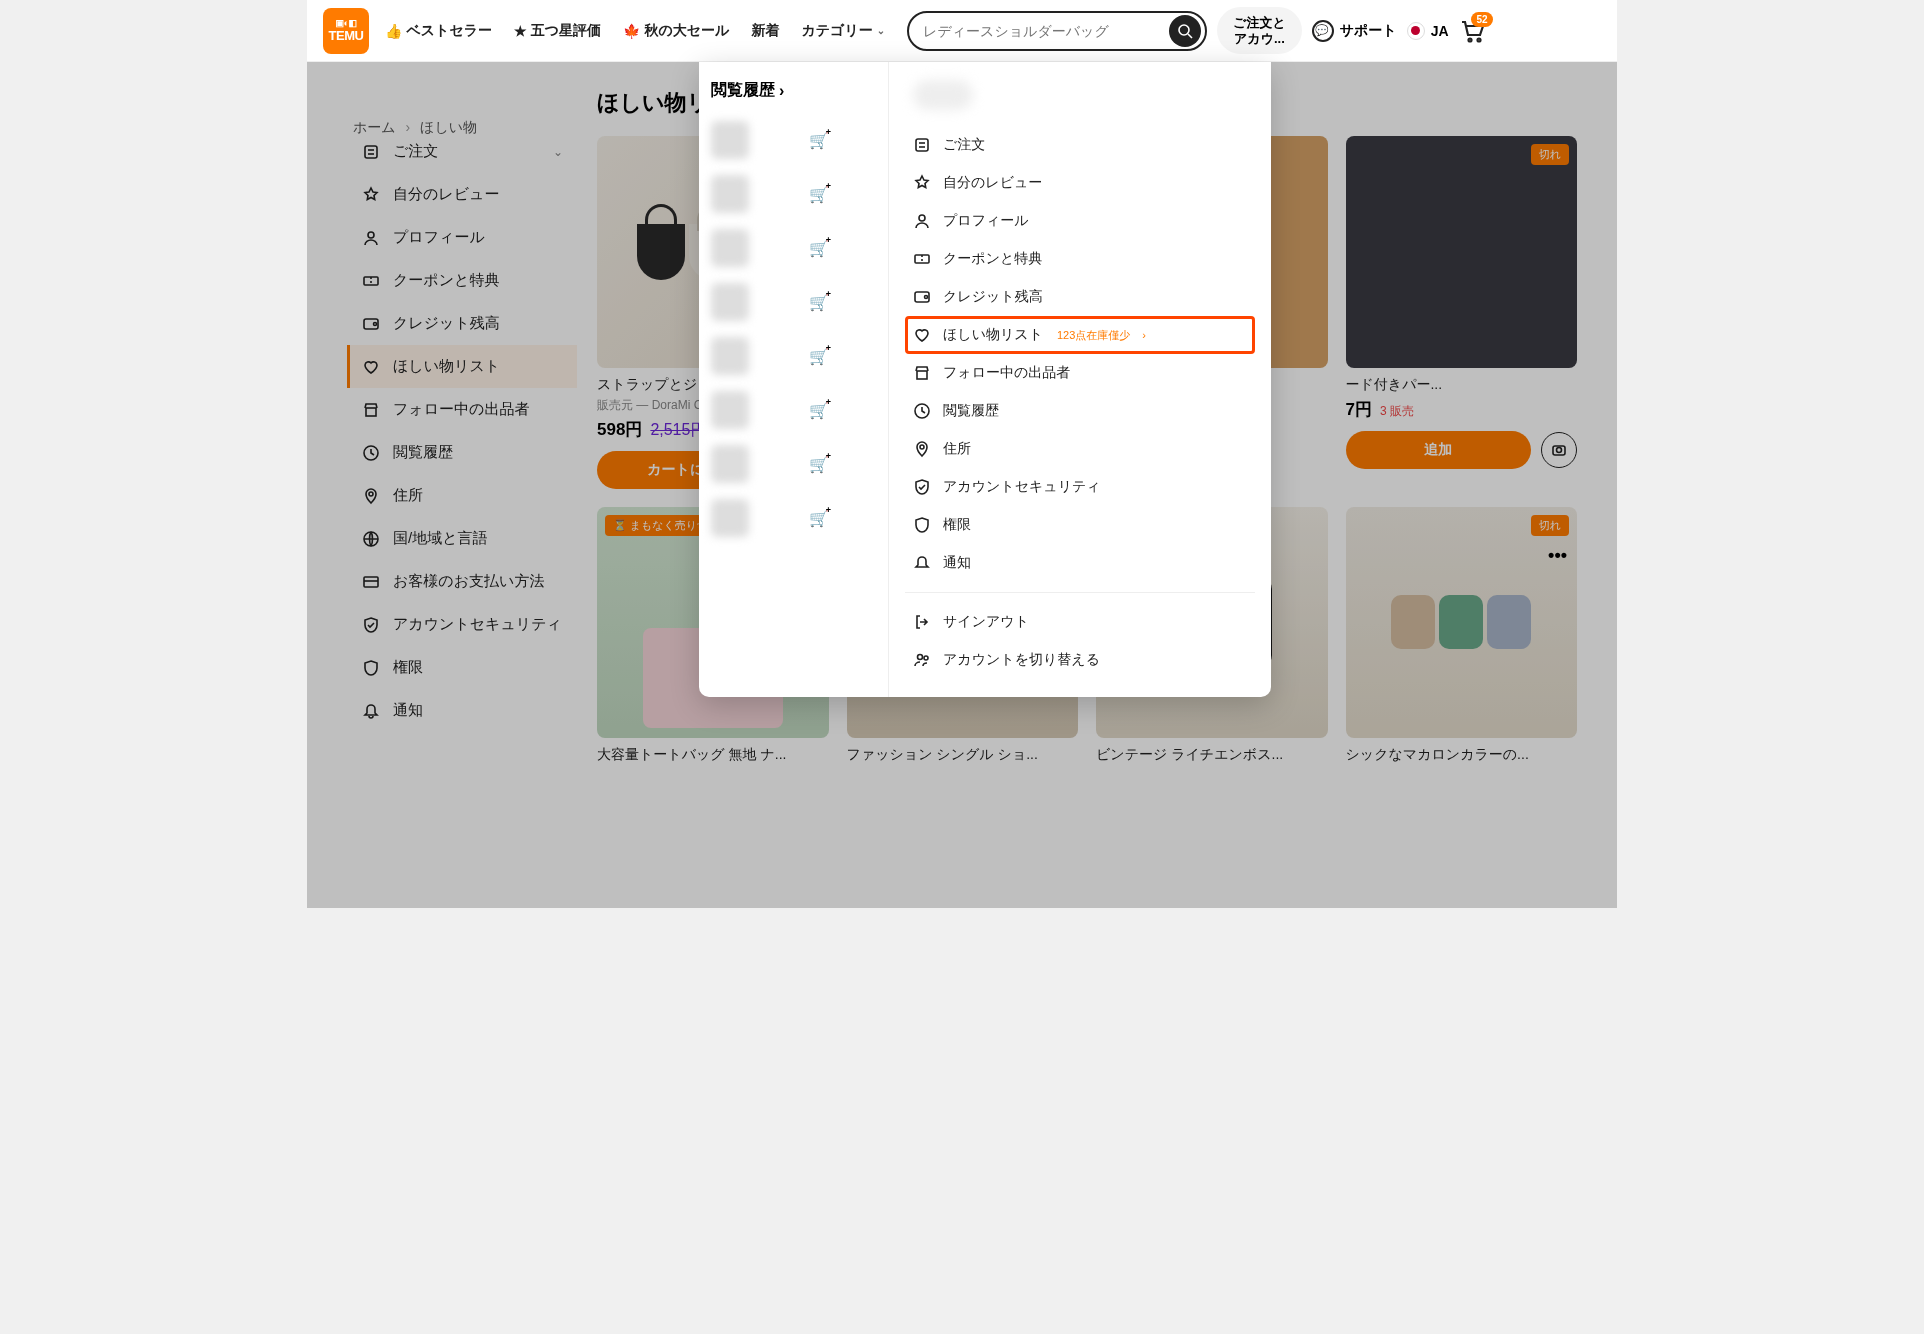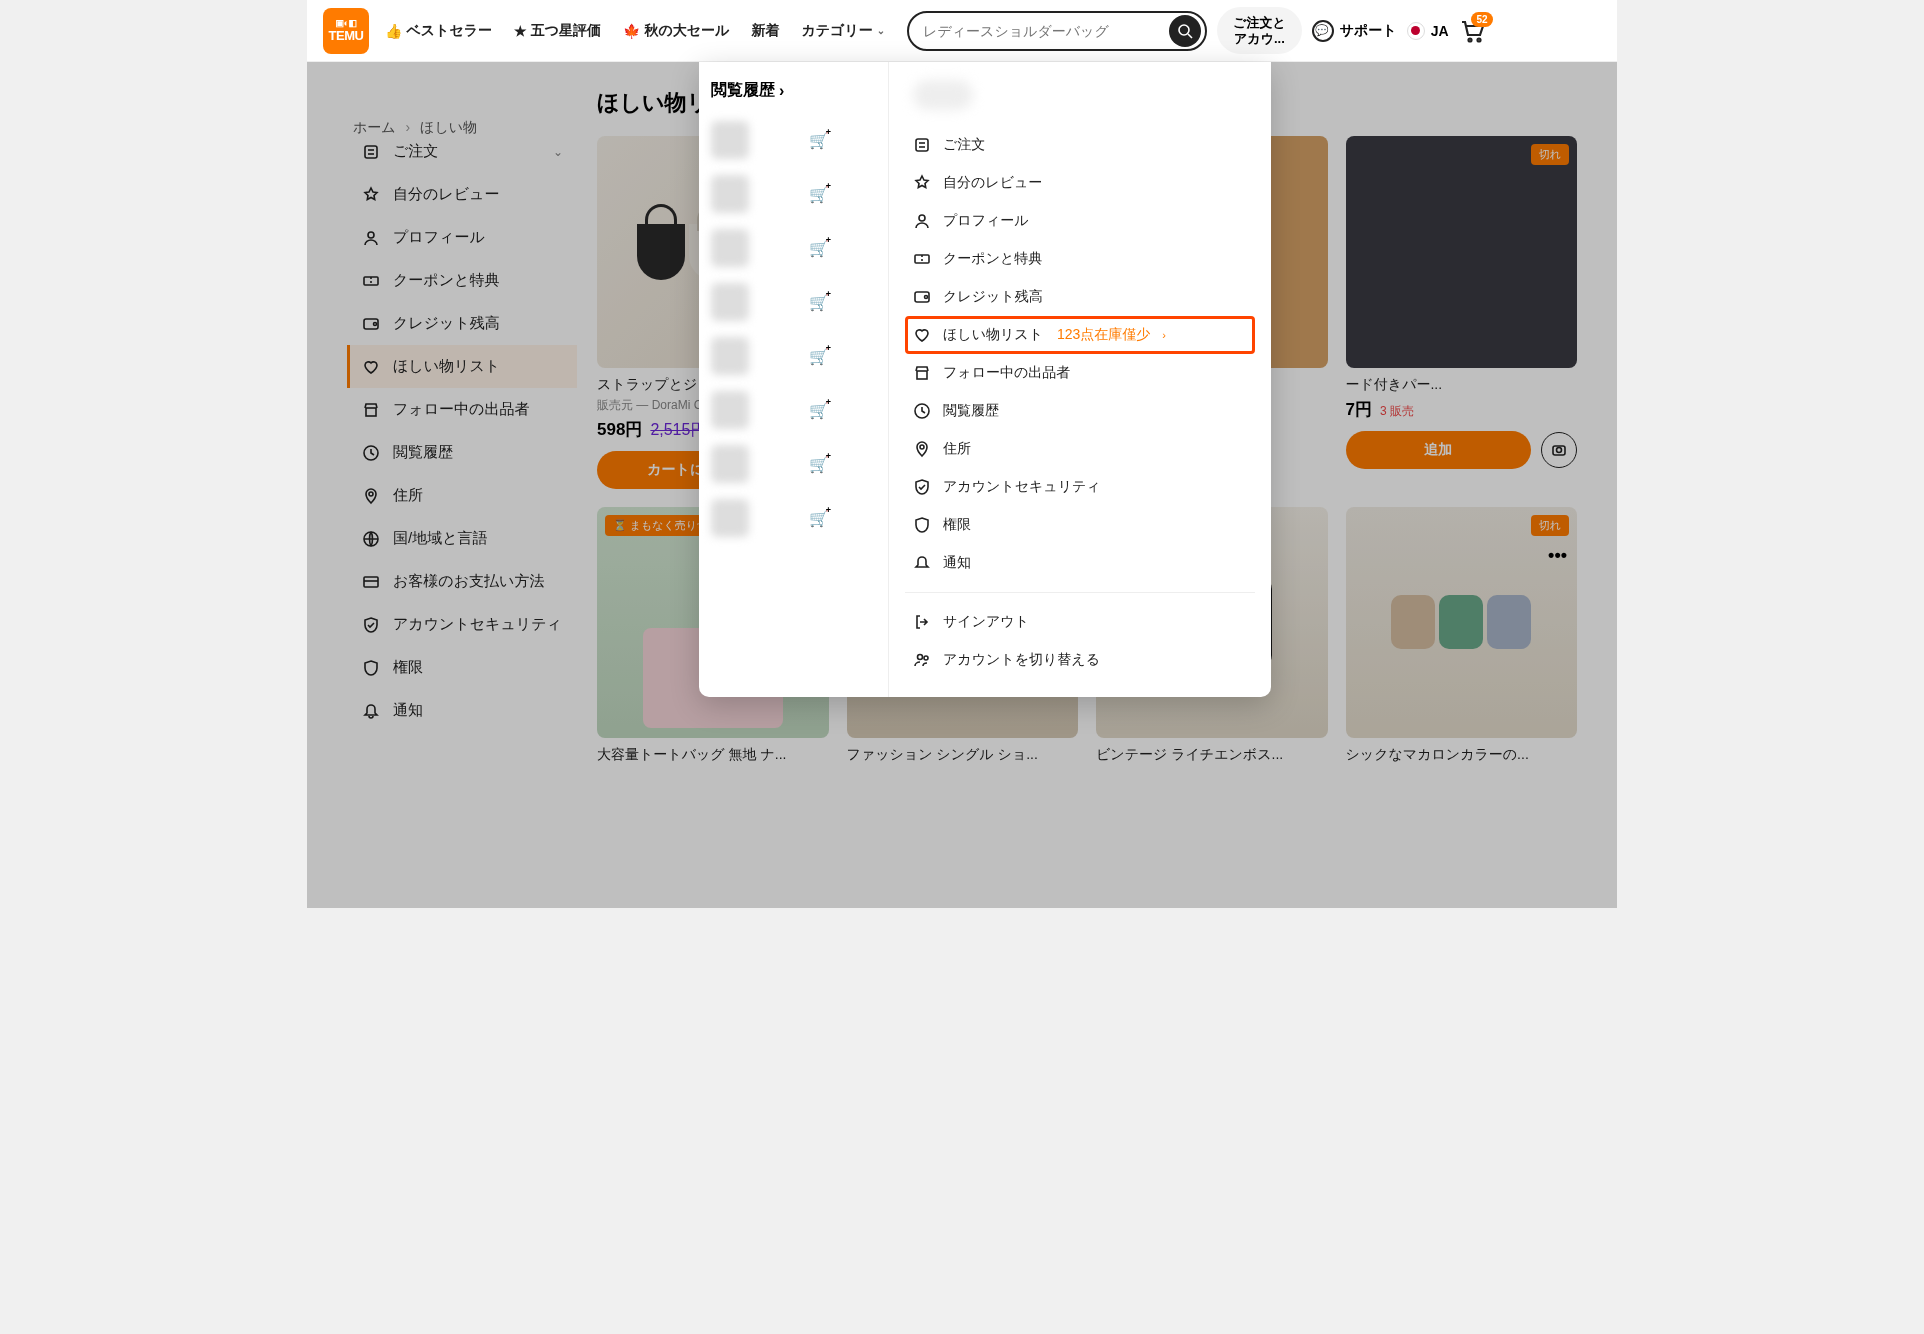--- a/index.html
+++ b/index.html
@@ -77,21 +77,21 @@
 .dd-heading { font-size: 16px; font-weight: 700; display: flex; align-items: center; gap: 4px; margin-bottom: 12px; cursor: pointer; }
 .dd-history-item { display: flex; align-items: center; gap: 60px; padding: 8px 0; }
 .dd-thumb { width: 38px; height: 38px; border-radius: 6px; background: #ddd; filter: blur(4px); }
 .dd-cart-sm { cursor: pointer; font-size: 16px; position: relative; }
 .dd-cart-sm::before { content:"+"; position:absolute; top:-4px; right:-2px; font-size:9px; font-weight:700; }
 
 .dd-right { flex: 1; padding: 18px 16px; }
 .dd-avatar { width: 60px; height: 30px; border-radius: 15px; background: #eee; filter: blur(6px); margin-bottom: 16px; margin-left: 8px; }
 .dd-menu-item { display: flex; align-items: center; gap: 12px; padding: 10px 8px; font-size: 14px; color: #222; cursor: pointer; }
 .dd-menu-item.highlight { border: 3px solid #ff4400; border-radius: 4px; padding: 7px 5px; }
-.dd-menu-item .wl-note { color: #ff7b00; font-size: 14px; margin-left: 2px; }
+.dd-menu-item .wl-note { color: #ff7b00; font-size: 11px; margin-left: 2px; }
 .dd-menu-item .wl-arrow { color: #ff7b00; font-size: 11px; }
 .dd-icon { width: 18px; display: flex; justify-content: center; }
 .dd-divider { border: none; border-top: 1px solid #eee; margin: 10px 0; }
 
 svg { display: block; }
 .iconsvg { width: 18px; height: 18px; stroke: #222; stroke-width: 1.6; fill: none; }
 .cartsvg { width: 26px; height: 26px; stroke: #222; stroke-width: 2.2; fill: none; }
 </style>
 </head>
 <body>

